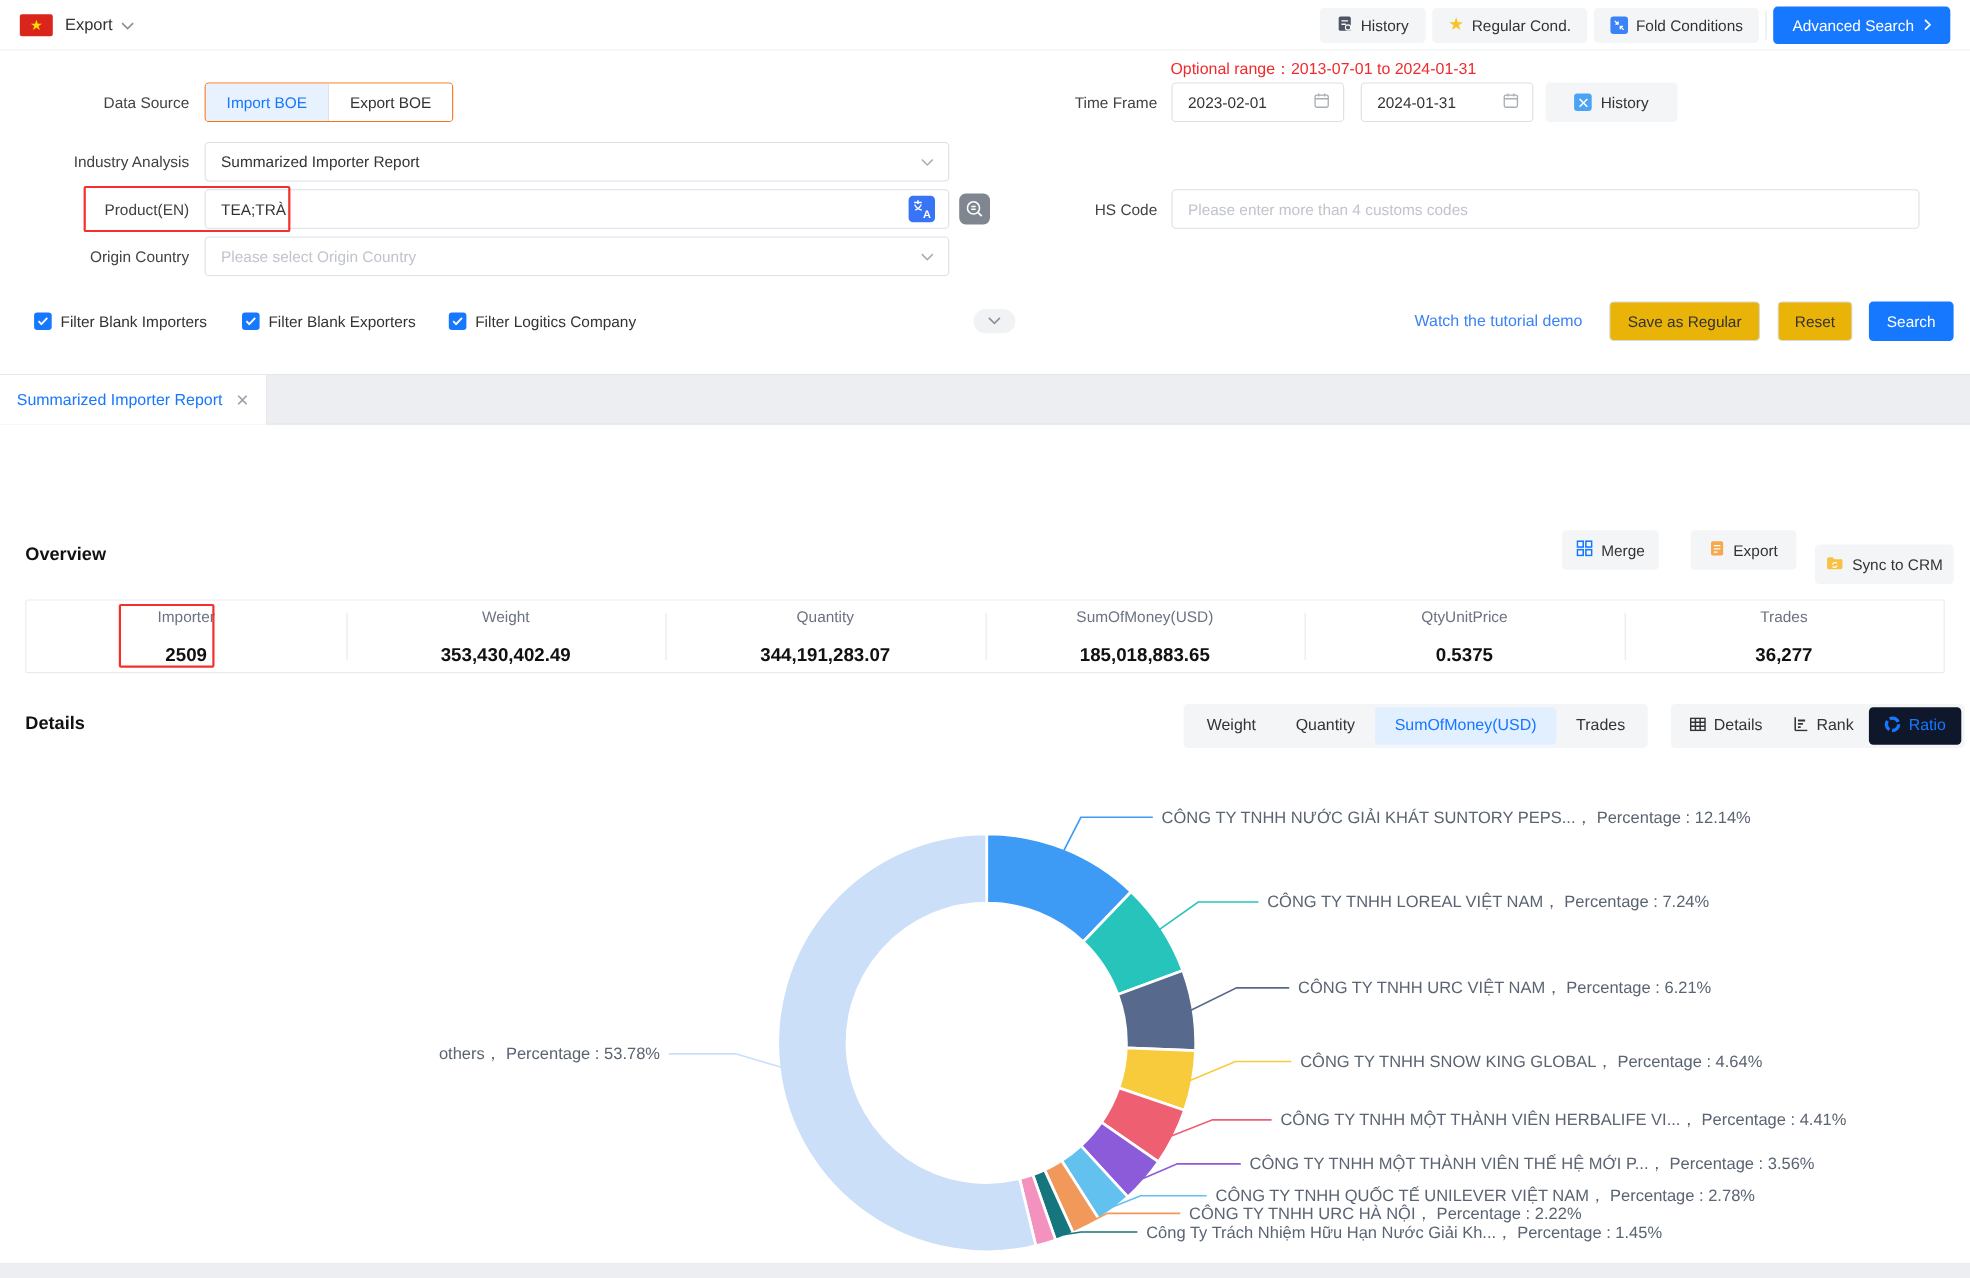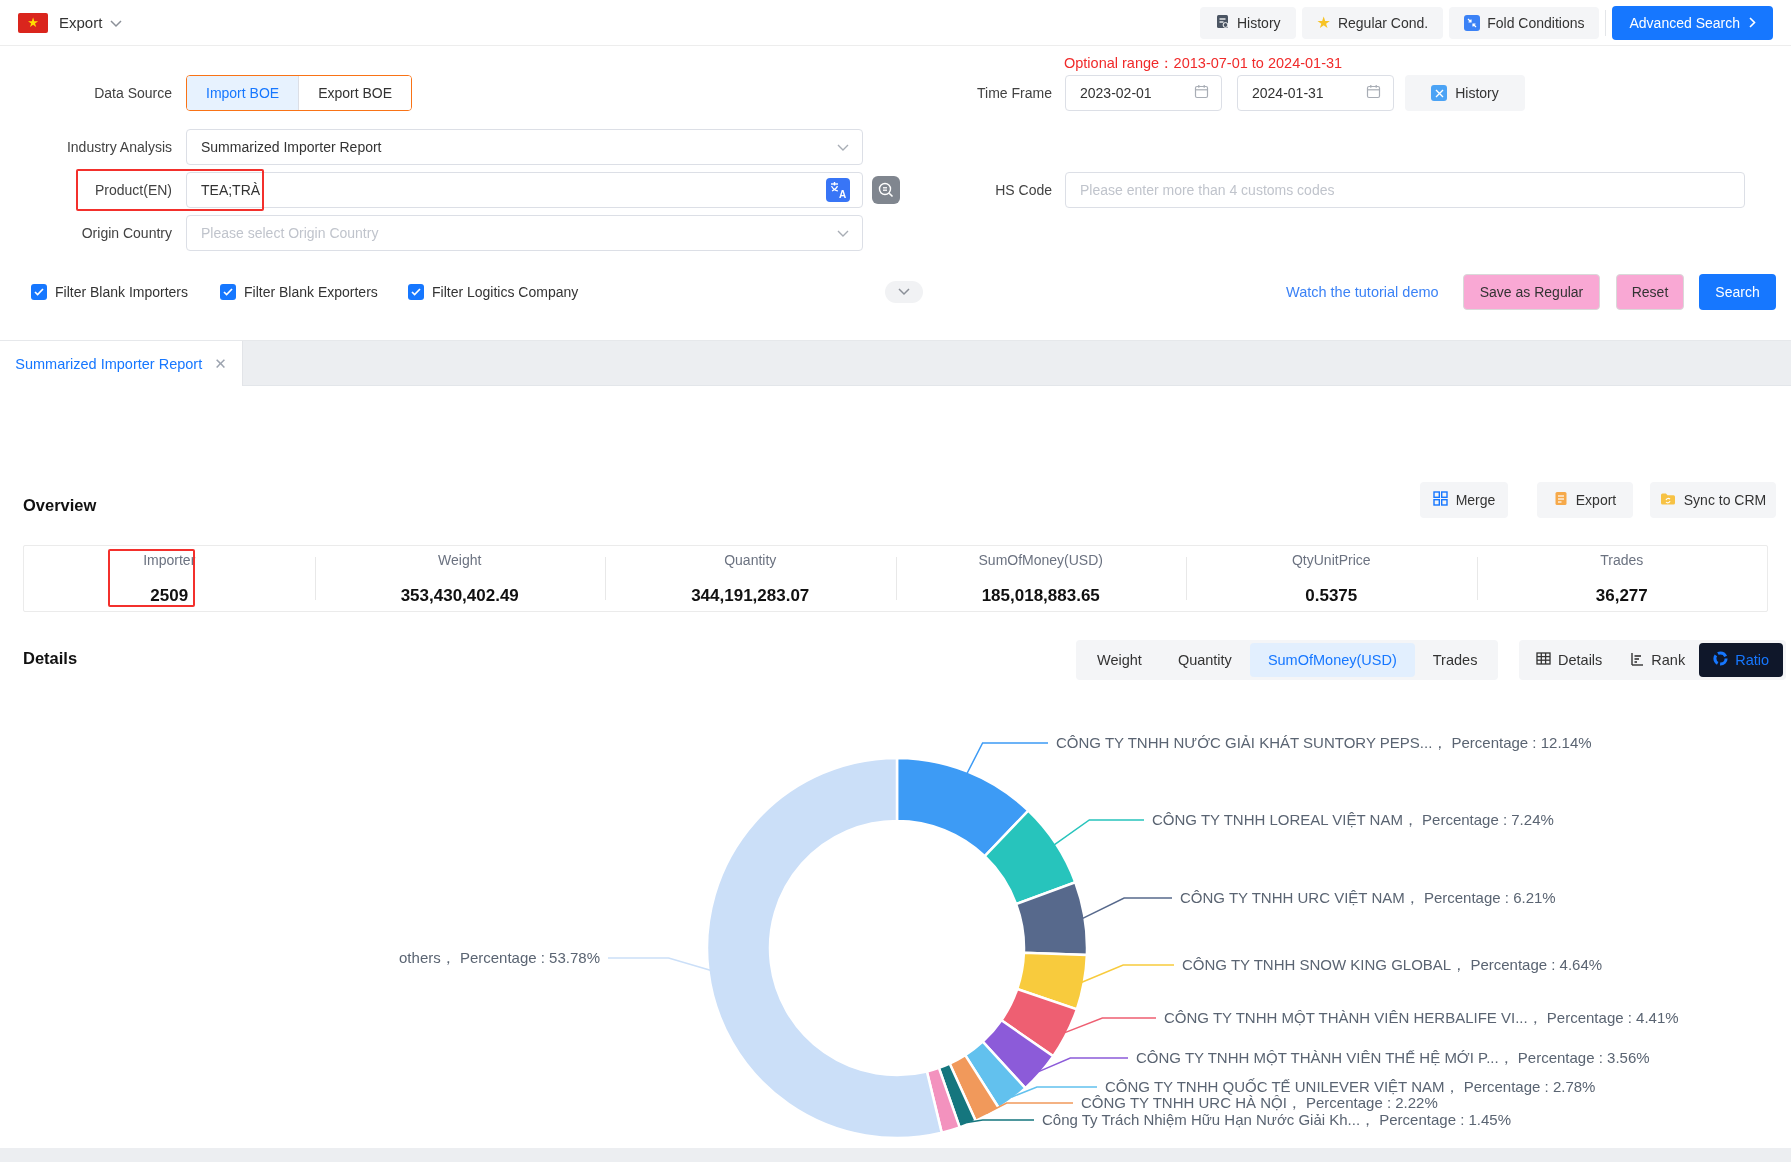--- a/index.html
+++ b/index.html
@@ -44,21 +44,21 @@
                 justify-content:center; gap:8px; font-size:14px; cursor:pointer; }
   .trans-ico { position:absolute; width:24px; height:24px; background:#3875F6; border-radius:4px; }
   .eq-ico { position:absolute; width:28px; height:28px; background:#80868F; border-radius:6px; display:flex;
             align-items:center; justify-content:center; cursor:pointer; }
   .cb-group { position:absolute; display:flex; align-items:center; gap:8px; cursor:pointer; }
   .cb-box { width:16px; height:16px; background:#1677FF; border-radius:3px; display:flex; align-items:center; justify-content:center; }
   .cb-lbl { font-size:14px; color:#333; }
   .collapse-pill { position:absolute; width:38px; height:22px; background:#F1F2F4; border-radius:11px;
                    display:flex; align-items:center; justify-content:center; cursor:pointer; }
   .link { position:absolute; color:#3B82F6; font-size:14.5px; cursor:pointer; white-space:nowrap; }
-  .btn-plain { position:absolute; height:36px; border:1px solid #D9D9D9; border-radius:4px; background:#f9a8d4;
+  .btn-plain { position:absolute; height:36px; border:1px solid #D9D9D9; border-radius:4px; background:#eab308;
                display:flex; align-items:center; justify-content:center; font-size:14px; color:#333; cursor:pointer; }
   .btn-primary { position:absolute; height:36px; border-radius:4px; background:#1677FF; color:#fff;
                  display:flex; align-items:center; justify-content:center; font-size:14px; cursor:pointer; }
   .red-annot { position:absolute; border:2px solid #F3302C; border-radius:2px; pointer-events:none; z-index:9; }
 
   
   .tabstrip { position:absolute; left:0; top:340px; width:100%; height:46px; background:#ECEEF1;
               border-top:1px solid #E6E8EB; border-bottom:1px solid #E3E6EA; }
   .tab-active { position:absolute; left:0; top:0; width:243px; height:45px; background:#fff; display:flex;
                 align-items:center; justify-content:center; gap:12px; border-right:1px solid #E2E4E8; cursor:pointer; }
@@ -281,21 +281,21 @@
     <span>
       <svg width="14" height="15" viewBox="0 0 14 15">
           <rect x="1.5" y="1" width="11" height="13" rx="1.5" fill="#F6A94A"></rect>
           <line x1="4" y1="5" x2="10" y2="5" stroke="#fff" stroke-width="1.2"></line>
           <line x1="4" y1="8" x2="10" y2="8" stroke="#fff" stroke-width="1.2"></line>
           <line x1="4" y1="11" x2="7.5" y2="11" stroke="#fff" stroke-width="1.2"></line>
         </svg>
     </span>
     <span>Export</span>
   </div>
-  <div class="act-btn vc" style="left:1650px;width:126px;top:500px;">
+  <div class="act-btn vc" style="left:1650px;width:126px;top:513px;">
     <span>
       <svg width="16" height="14" viewBox="0 0 16 14">
           <path d="M1 3a1.5 1.5 0 011.5-1.5h3.4l1.6 1.8h5.9A1.5 1.5 0 0115 4.8V11a1.5 1.5 0 01-1.5 1.5h-11A1.5 1.5 0 011 11z" fill="#F7C244"></path>
           <path d="M6 8.2a2.3 2.3 0 014-1M10 9a2.3 2.3 0 01-4 1" stroke="#fff" stroke-width="1.1" fill="none"></path>
         </svg>
     </span>
     <span>Sync to CRM</span>
   </div>
 
   <div class="stats">

